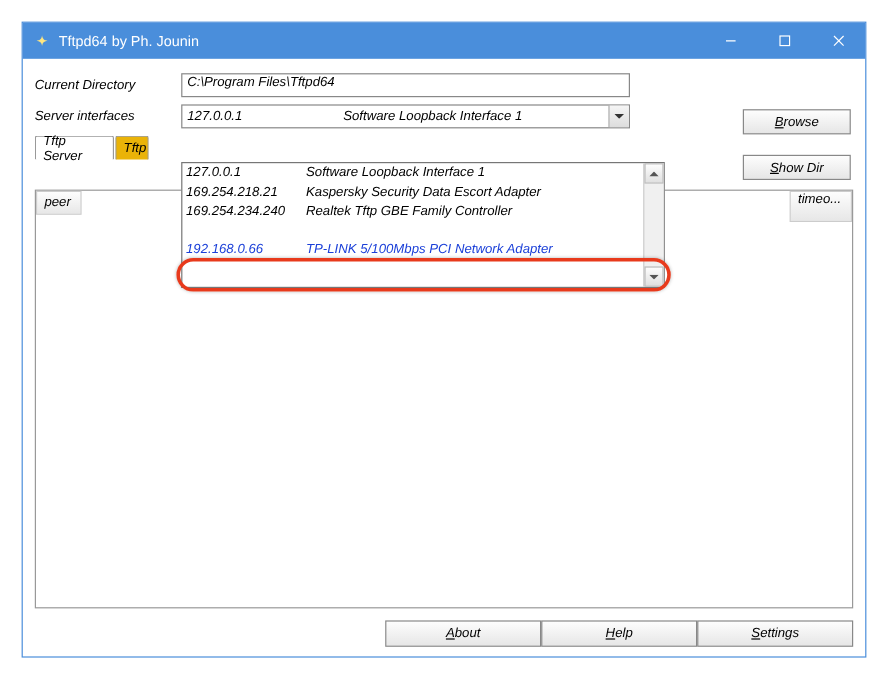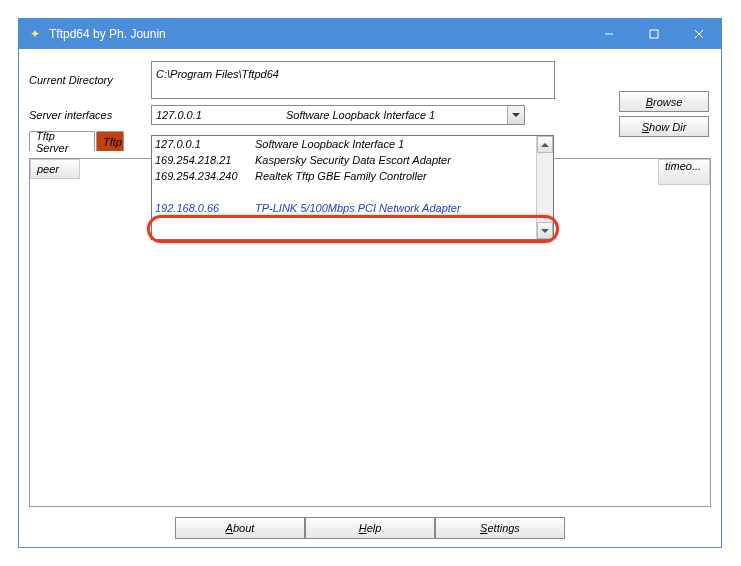--- a/index.html
+++ b/index.html
@@ -6,44 +6,44 @@
   body { background: #fff; width: 741px; height: 566px; position: relative; }
   .outer { position: absolute; left: 18px; top: 18px; width: 704px; height: 530px; border: 1px solid #4a8edb; background: #fff; }
   .titlebar { height: 30px; background: #4a8edb; display: flex; align-items: center; color: #fff; padding-left: 8px; position: relative; }
   .title-icon { width: 16px; height: 16px; margin-right: 6px; display: flex; align-items: center; justify-content: center; color: #ffe680; font-size: 12px; }
   .title-text { font-size: 12px; flex: 1; }
   .win-controls { display: flex; }
   .win-btn { width: 45px; height: 30px; display: flex; align-items: center; justify-content: center; color: #fff; }
   .client { padding: 12px 10px 8px 10px; position: relative; height: calc(100% - 30px); font-style: italic; }
   .row { display: flex; align-items: center; margin-bottom: 6px; }
   .row-label { width: 122px; }
-  .cd-box { width: 404px; height: 20px; border: 1px solid #888; padding: 18px 4px; background: #fff; display: flex; align-items: flex-end; }
+  .cd-box { width: 374px; height: 20px; border: 1px solid #888; padding: 1px 4px; background: #fff; display: flex; align-items: flex-start; }
   .dd-box { width: 374px; height: 20px; border: 1px solid #888; padding: 1px 4px; background: #fff; display: flex; align-items: center; position: relative; }
   .dd-arrow { position: absolute; right: 0; top: 0; width: 17px; height: 100%; border-left: 1px solid #aaa; background: linear-gradient(#f5f5f5,#ddd); display: flex; align-items: center; justify-content: center; }
   .dd-arrow svg { width: 8px; height: 4px; }
-  .right-btns { position: absolute; top: 42px; right: 12px; display: flex; flex-direction: column; gap: 4px; }
+  .right-btns { position: absolute; top: 42px; right: 12px; display: flex; flex-direction: column; gap: 17px; }
   .btn95 { width: 90px; height: 21px; border: 1px solid #888; background: linear-gradient(#fdfdfd,#e6e6e6); display: flex; align-items: center; justify-content: center; }
   .tabs { margin-top: 4px; position: relative; height: 20px; }
-  .tab { position: absolute; border: 1px solid #999; border-bottom: none; background: #c2410c; height: 20px; display: flex; align-items: center; padding: 0 6px; border-radius: 2px 2px 0 0; top: 0; }
+  .tab { position: absolute; border: 1px solid #999; border-bottom: none; background: #eab308; height: 20px; display: flex; align-items: center; padding: 0 6px; border-radius: 2px 2px 0 0; top: 0; }
   .tab1 { left: 0; width: 66px; background: #fff; z-index: 2; }
   .tab2 { left: 67px; width: 28px; z-index: 1; }
   .list-frame { position: absolute; left: 10px; top: 109px; right: 10px; bottom: 40px; border: 1px solid #999; background: #fff; }
-  .list-header { height: 20px; width: 50px; border: 1px solid #ccc; background: linear-gradient(#fdfdfd,#e7e7e7); display: flex; align-items: center; padding: 0 6px; position: absolute; top: 0; left: 0; }
+  .list-header { height: 20px; width: 38px; border: 1px solid #ccc; background: linear-gradient(#fdfdfd,#e7e7e7); display: flex; align-items: center; padding: 0 6px; position: absolute; top: 0; left: 0; }
   .list-header-right { height: 20px; width: 52px; border: 1px solid #ccc; background: linear-gradient(#fdfdfd,#e7e7e7); display: flex; align-items: flex-end; padding: 12px 6px; position: absolute; top: 0; right: 0; }
   .dropdown-panel { position: absolute; left: 132px; top: 86px; width: 403px; height: 105px; border: 1px solid #767676; background: #fff; z-index: 5; }
   .dd-list { position: absolute; left: 0; top: 0; right: 17px; bottom: 0; overflow: hidden; }
   .dd-item { height: 16px; display: flex; padding: 0 3px; align-items: center; }
   .dd-item .ip { width: 100px; }
   .dd-item.partial { opacity: 0.4; }
   .dd-scroll { position: absolute; right: 0; top: 0; width: 17px; height: 100%; background: #f0f0f0; border-left: 1px solid #ccc; }
   .dd-scroll .sb-btn { width: 100%; height: 17px; background: linear-gradient(#fdfdfd,#e0e0e0); border: 1px solid #bbb; display: flex; align-items: center; justify-content: center; position: absolute; }
   .dd-scroll .sb-up { top: 0; }
   .dd-scroll .sb-down { bottom: 0; }
   .highlight-oval { position: absolute; left: 128px; top: 166px; width: 412px; height: 28px; border: 3px solid #e83a1c; border-radius: 14px; z-index: 6; pointer-events: none; box-shadow: 0 0 3px rgba(0,0,0,0.3); }
-  .bottom-row { position: absolute; left: 10px; right: 10px; bottom: 8px; display: flex; justify-content: center; }
+  .bottom-row { position: absolute; left: 10px; right: 10px; bottom: 8px; display: flex; justify-content: flex-end; }
   .bottom-btn { width: 130px; height: 22px; border: 1px solid #888; background: linear-gradient(#fdfdfd,#e6e6e6); display: flex; align-items: center; justify-content: center; }
   .u { text-decoration: underline; }
   .dd-selected-ip { width: 130px; display: inline-block; }
 </style>
 </head>
 <body>
 
 <div class="outer">
   <div class="titlebar">
     <span class="title-icon">✦</span>

